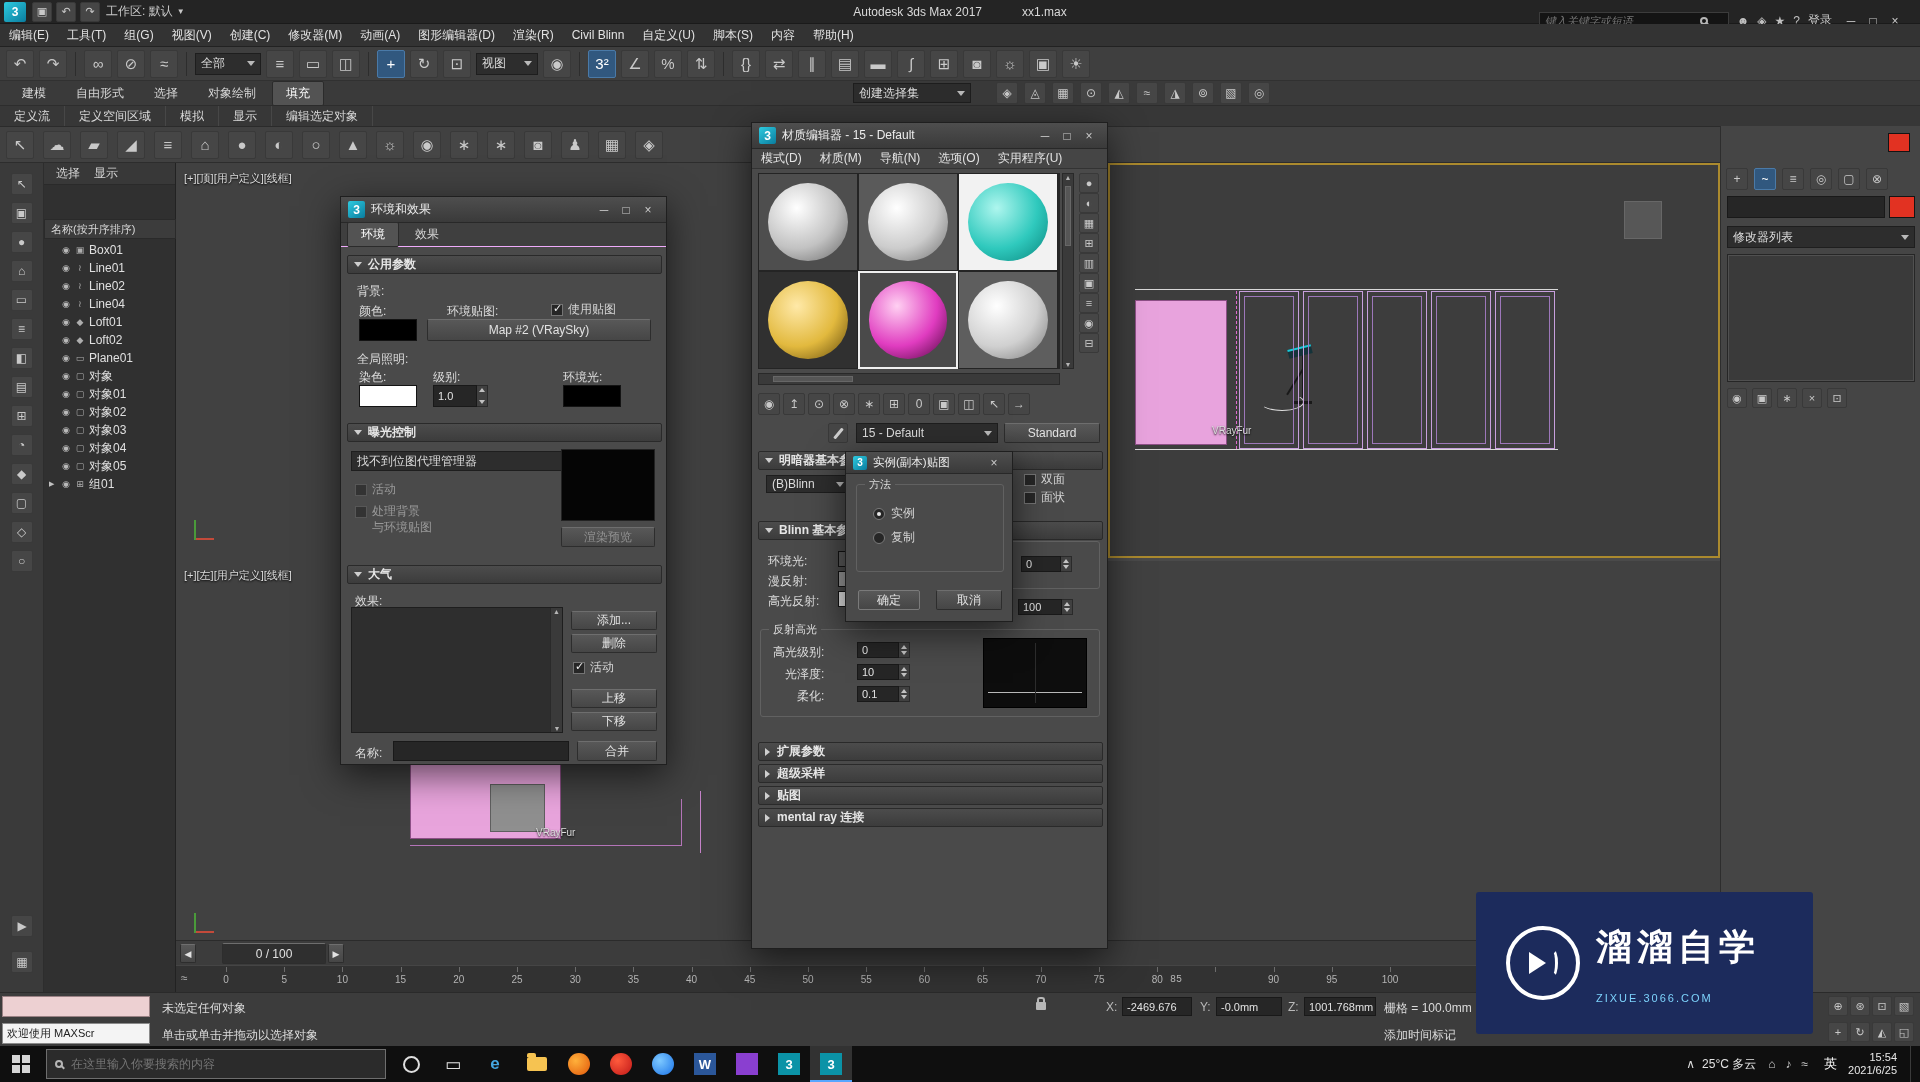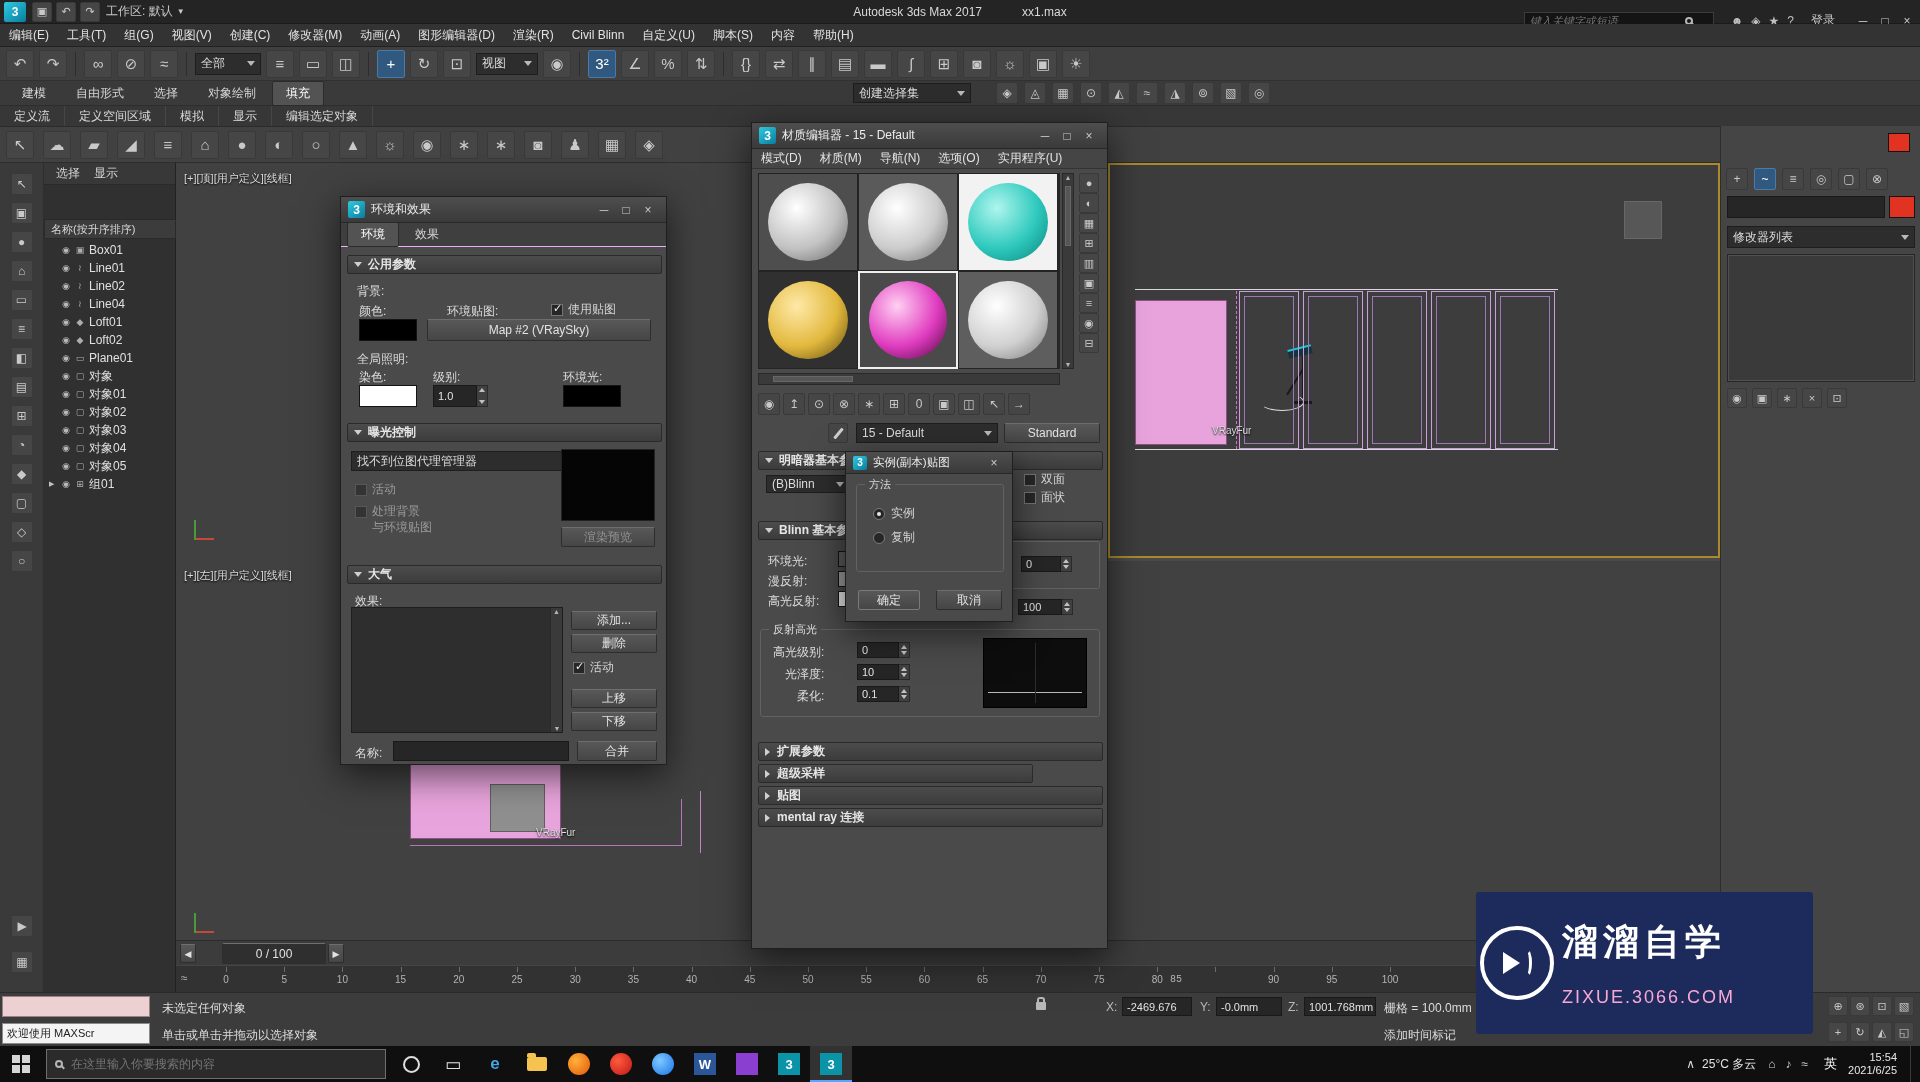--- a/index.html
+++ b/index.html
@@ -89,21 +89,21 @@
       <div class="icn xs">↷</div>
     </div>
   <div class="flx" style="gap:4px;color:#c8c8c8">
     <span>工作区: 默认</span>
     <span style="font-size:8px">▼</span>
   </div>
   <div class="abs" style="left:0;right:0;top:0;height:24px;display:flex;align-items:center;justify-content:center;pointer-events:none;gap:40px">
     <span style="color:#d9d9d9">Autodesk 3ds Max 2017</span>
     <span style="color:#d9d9d9">xx1.max</span>
   </div>
-  <div class="abs flx" style="right:0;top:0;height:41px;gap:17px;padding-right:2px">
+  <div class="abs flx" style="right:0;top:0;height:41px;gap:8px;padding-right:14px">
     <div class="flx" style="background:#141414;border:1px solid #3c3c3c;width:190px;height:18px;padding:0 5px;gap:5px">
       <input style="background: transparent; border: none; outline: none; color: rgb(154, 154, 154); font-style: italic; font-size: 11px; width: 150px;" placeholder="键入关键字或短语">
       <span class="mag"></span>
     </div>
     <div id="info-icons" class="flx" style="gap:8px">
         <div style="color: rgb(192, 192, 192); font-size: 12px;">☻</div>
         <div style="color: rgb(192, 192, 192); font-size: 12px;">◈</div>
         <div style="color: rgb(192, 192, 192); font-size: 12px;">★</div>
         <div style="color: rgb(192, 192, 192); font-size: 12px;">?</div>
       </div>
@@ -511,28 +511,28 @@
       <div class="icn xs">▧</div>
     </div>
   <div id="nav2" class="abs flx" style="left:1828px;top:29px;gap:2px">
       <div class="icn xs">+</div>
       <div class="icn xs">↻</div>
       <div class="icn xs">◭</div>
       <div class="icn xs">◱</div>
     </div>
 </div>
 
-<div class="abs flx" style="left:1476px;top:892px;width:337px;height:142px;background:#1c2b5c;z-index:70;gap:8px;padding-left:4px;border-radius:3px">
+<div class="abs flx" style="left:1476px;top:892px;width:337px;height:142px;background:#1c2b5c;z-index:70;gap:16px;padding-left:30px;border-radius:3px">
   <div class="wmlogo">
       <span class="wmtri"></span>
       <span class="wmarc"></span>
     </div>
   <div>
     <div style="font-size:36px;font-weight:bold;color:#fff;letter-spacing:5px">溜溜自学</div>
-    <div style="font-size:18px;color:#f9a8d4;letter-spacing:2px;margin-top:20px">ZIXUE.3066.COM</div>
+    <div style="font-size:11px;color:#7dd3fc;letter-spacing:2px;margin-top:20px">ZIXUE.3066.COM</div>
   </div>
 </div>
 
 <div class="abs flx" style="left:0;top:1046px;width:1920px;height:36px;background:#0f0f0f;z-index:80">
   <div class="tbi">
       <span class="winlogo">
         <i></i>
         <i></i>
         <i></i>
         <i></i>
@@ -840,21 +840,21 @@
             <span>0.1</span>
           </div>
           <div class="spcol" style="height:16px"></div>
       </div>
       <div class="abs" style="left:222px;top:8px;width:104px;height:70px;background:#0d0d0d;border:1px solid #000">
         <div class="abs" style="left:4px;right:4px;bottom:14px;height:1px;background:#b9b9b9"></div>
         <div class="abs" style="left:50%;top:4px;bottom:4px;width:1px;background:#2c2c2c"></div>
       </div>
     </div>
   <div class="roll cls abs" style="left: 6px; width: 345px; top: 573px;">扩展参数</div>
-      <div class="roll cls abs" style="left: 6px; width: 275px; top: 595px;">超级采样</div>
+      <div class="roll cls abs" style="left: 6px; width: 345px; top: 595px;">超级采样</div>
       <div class="roll cls abs" style="left: 6px; width: 345px; top: 617px;">贴图</div>
       <div class="roll cls abs" style="left: 6px; width: 345px; top: 639px;">mental ray 连接</div>
     </div>
 </div>
 
 <div class="dlg" style="left:845px;top:451px;width:168px;height:171px;z-index:60">
   <div class="dtitle" style="height:22px;font-size:11.5px">
     <span class="logo3" style="width:14px;height:14px;font-size:10px">3</span>
     <span>实例(副本)贴图</span>
     <span id="instwb" class="flx" style="margin-left:auto">

